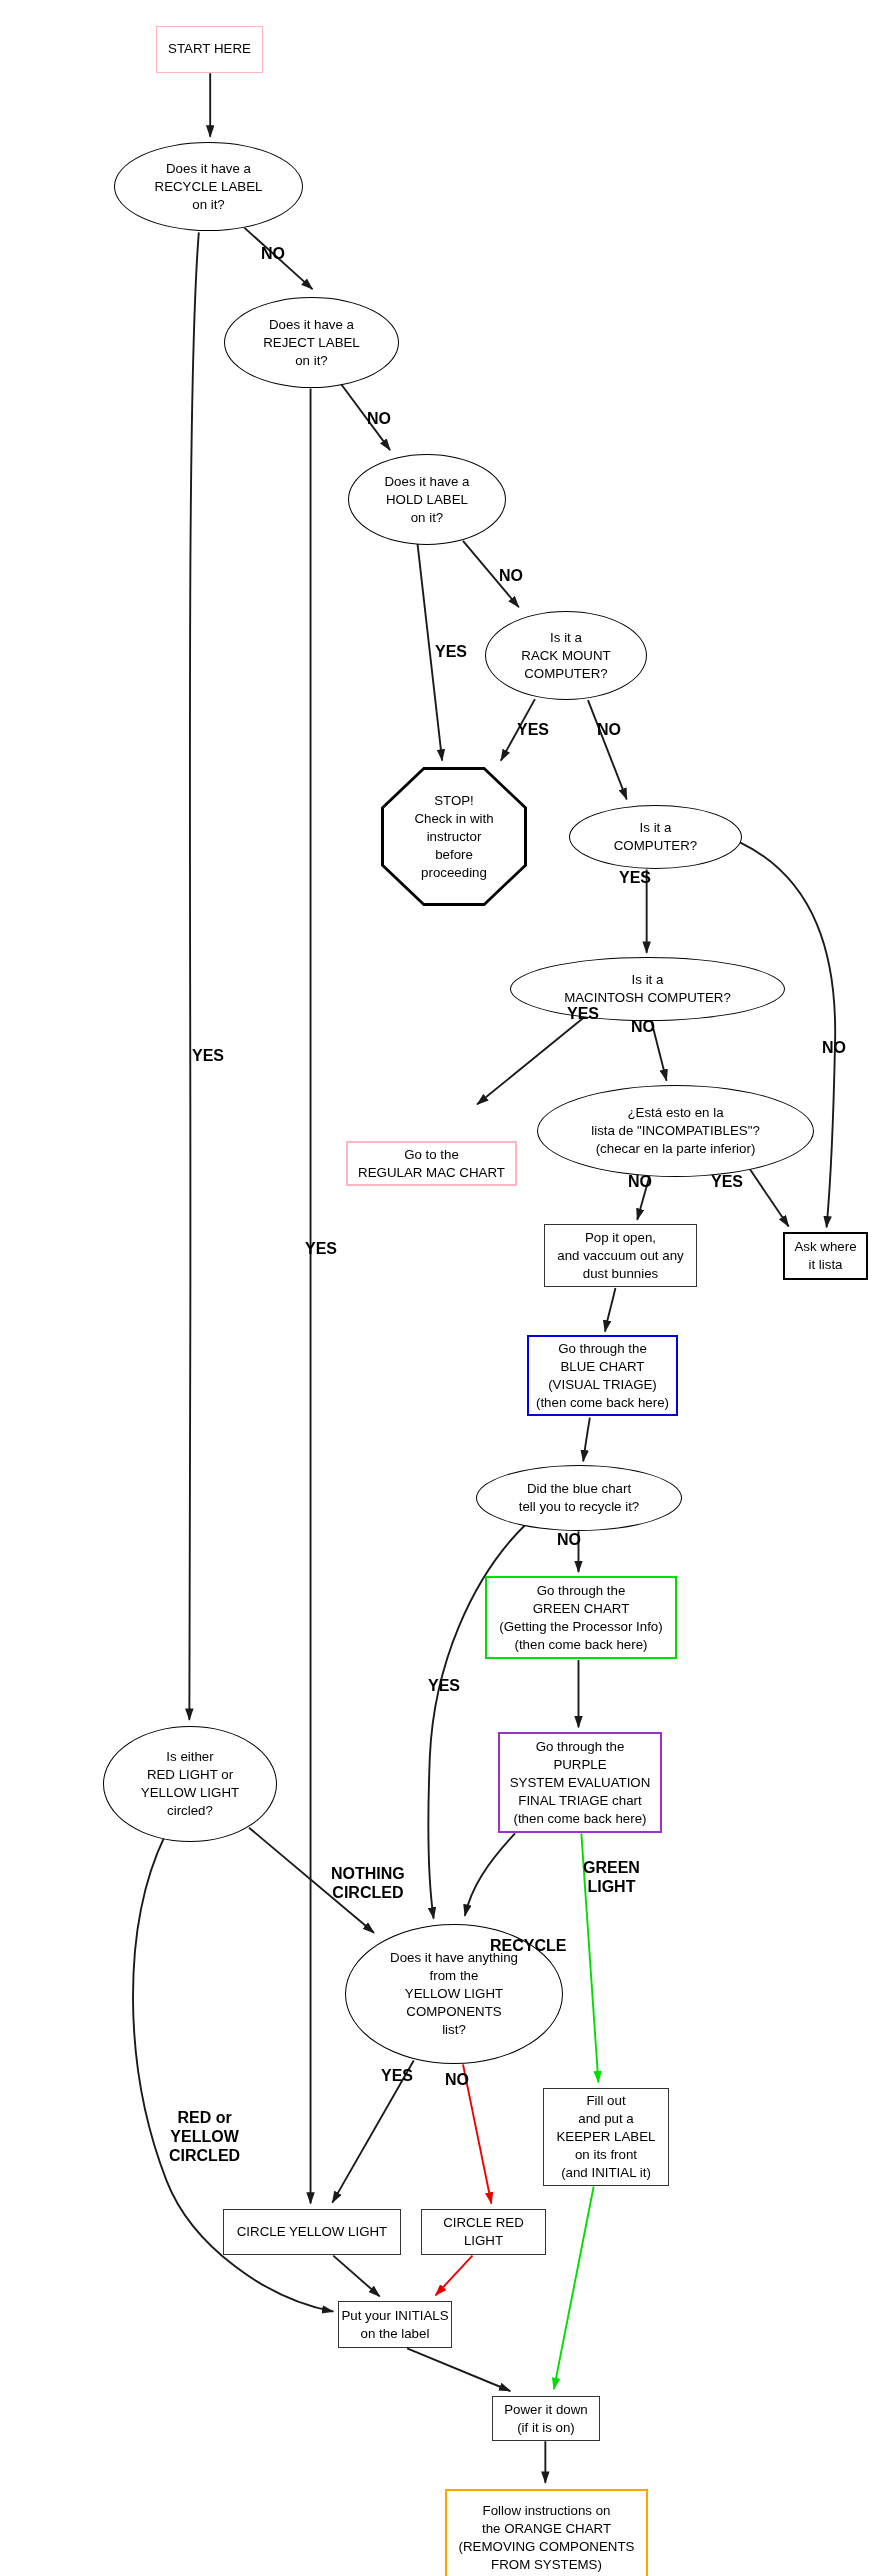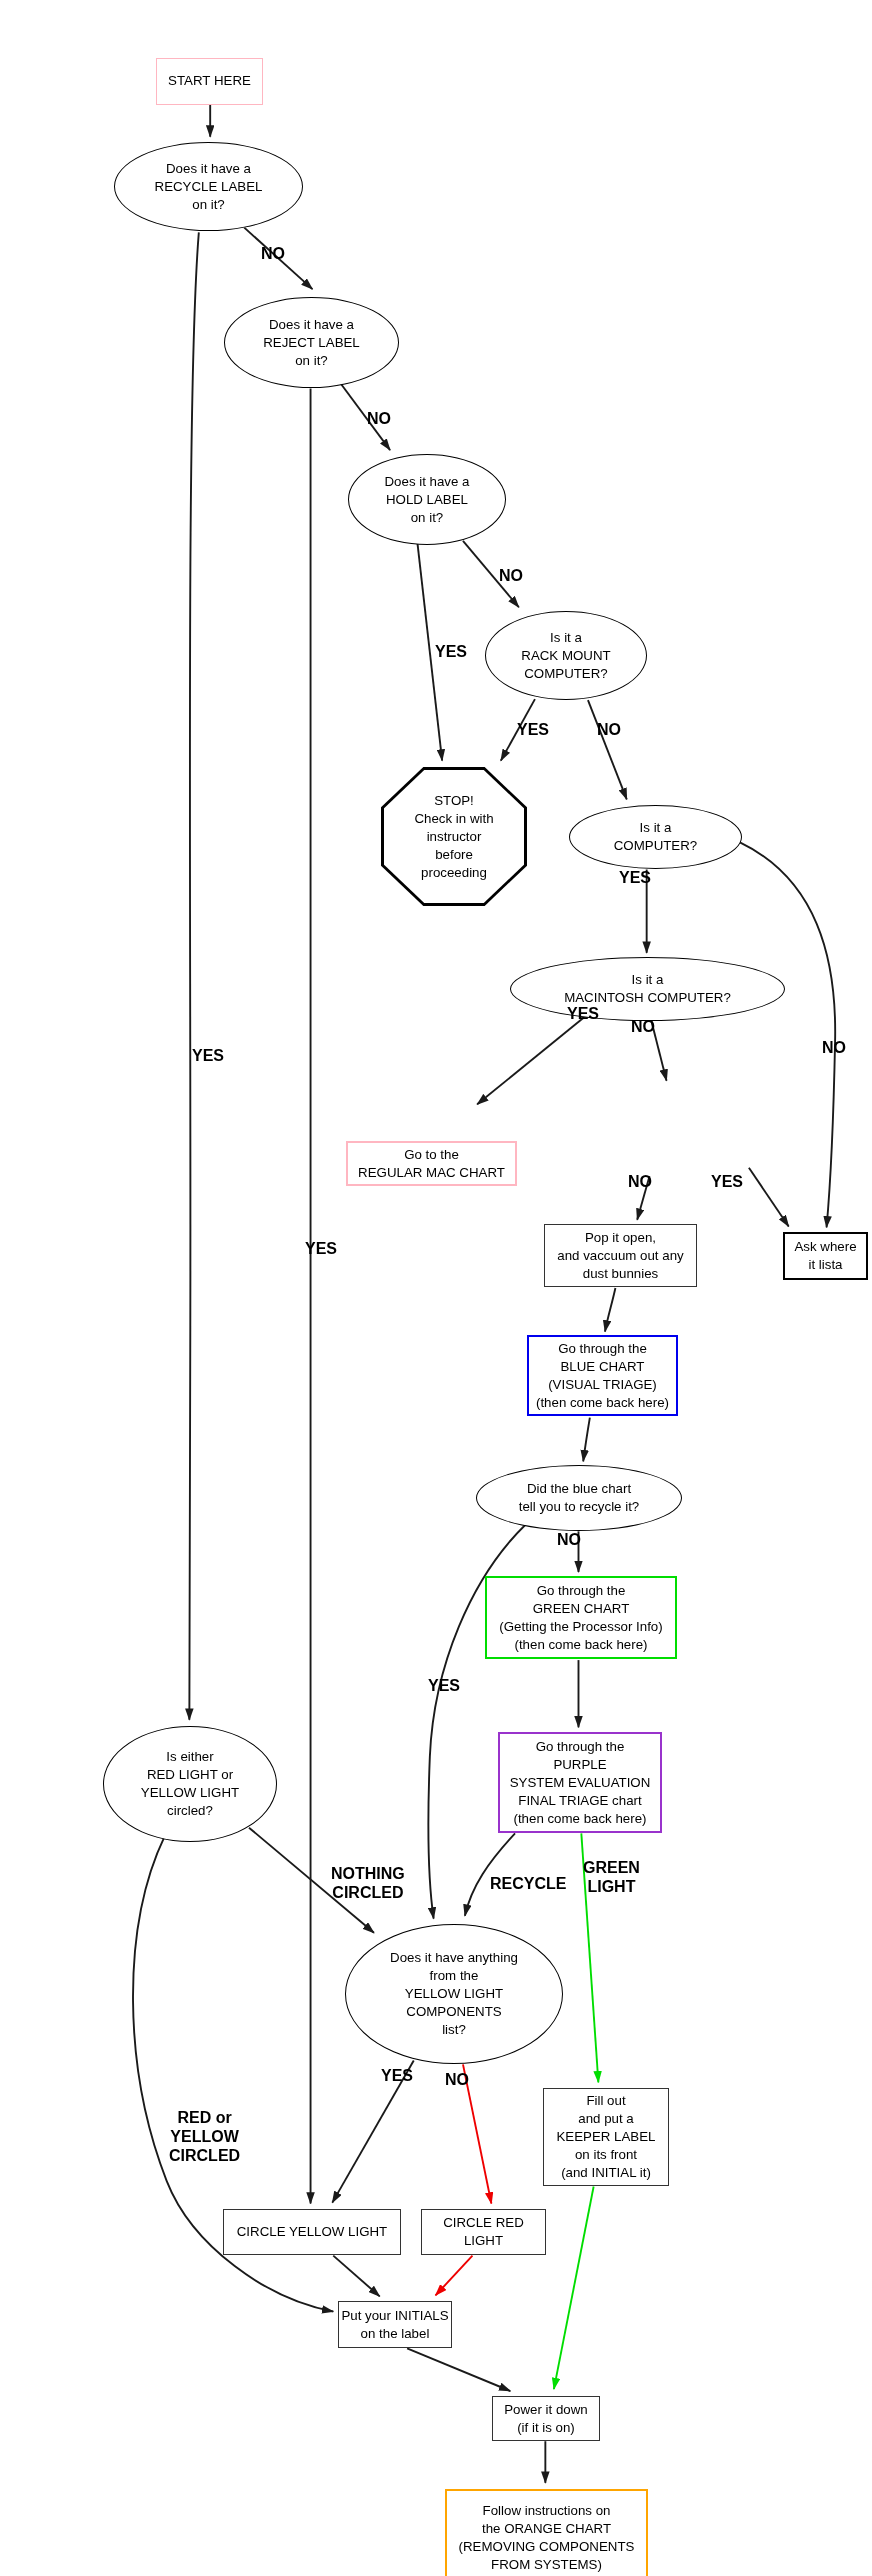--- a/index.html
+++ b/index.html
@@ -6,21 +6,21 @@
   #canvas{position:relative;width:872px;height:2576px;background:#ffffff;
           font-family:"Liberation Sans",sans-serif;color:#000;overflow:hidden;}
   svg.edges{position:absolute;left:0;top:0;z-index:1;}
   .node{position:absolute;z-index:2;display:flex;align-items:center;justify-content:center;
         text-align:center;white-space:pre-line;font-size:13.3px;line-height:18px;background:#fff;
         box-sizing:border-box;}
   .ellipse{border:1.4px solid #000;border-radius:50%;}
   .box{border:1.4px solid #333;}
   .box.thin{border-width:0.9px;}
   .box.thick{border:2.8px solid #000;}
-  .box.pink{border:1.9px solid #ffb6c1;margin-top:32px;}
+  .box.pink{border:1.9px solid #ffb6c1;}
   .box.pink3{border:2.8px solid #ffb6c1;margin-top:33px;}
   .box.blue{border:2.8px solid #0000ee;}
   .box.green{border:2.8px solid #00dd00;}
   .box.purple{border:2.8px solid #9933cc;}
   .box.orange{border:2.8px solid #ffa500;}
   .octagon{position:absolute;z-index:2;
      clip-path:polygon(29% 0,71% 0,100% 29%,100% 71%,71% 100%,29% 100%,0 71%,0 29%);}
   .oct-red{background:#ff0000;}
   .oct-black{background:#000000;}
   .oct-inner{position:absolute;inset:2.8px;background:#ffffff;display:flex;align-items:center;
@@ -112,20 +112,23 @@
 before
 proceeding</div>
   </div>
 
   <div class="node ellipse" style="left:569px;top:805px;width:173px;height:64px">Is it a
 COMPUTER?</div>
 
   <div class="node ellipse" style="left:510px;top:957px;width:275px;height:64px">Is it a
 MACINTOSH COMPUTER?</div>
 
+  <div class="node ellipse" style="left:537px;top:1085px;width:277px;height:92px">¿Está esto en la
+lista de "INCOMPATIBLES"?
+(checar en la parte inferior)</div>
 
   <div class="node box pink3" style="left:346px;top:1108px;width:171px;height:45px">Go to the
 REGULAR MAC CHART</div>
 
   <div class="node box thin" style="left:544px;top:1224px;width:153px;height:63px">Pop it open,
 and vaccuum out any
 dust bunnies</div>
 
   <div class="node box thick" style="left:783px;top:1232px;width:85px;height:48px">Ask where
 it lista</div>
@@ -192,21 +195,21 @@
   <div class="elabel" style="left:567px;top:1004px">YES</div>
   <div class="elabel" style="left:631px;top:1017px">NO</div>
   <div class="elabel" style="left:628px;top:1172px">NO</div>
   <div class="elabel" style="left:711px;top:1172px">YES</div>
   <div class="elabel" style="left:192px;top:1046px">YES</div>
   <div class="elabel" style="left:305px;top:1239px">YES</div>
   <div class="elabel" style="left:557px;top:1530px">NO</div>
   <div class="elabel" style="left:428px;top:1676px">YES</div>
   <div class="elabel" style="left:331px;top:1864px">NOTHING
 CIRCLED</div>
-  <div class="elabel" style="left:490px;top:1874px">RECYCLE</div>
+  <div class="elabel" style="left:490px;top:1936px">RECYCLE</div>
   <div class="elabel" style="left:583px;top:1858px">GREEN
 LIGHT</div>
   <div class="elabel" style="left:169px;top:2108px">RED or
 YELLOW
 CIRCLED</div>
   <div class="elabel" style="left:381px;top:2066px">YES</div>
   <div class="elabel" style="left:445px;top:2070px">NO</div>
 
 </div>
 

